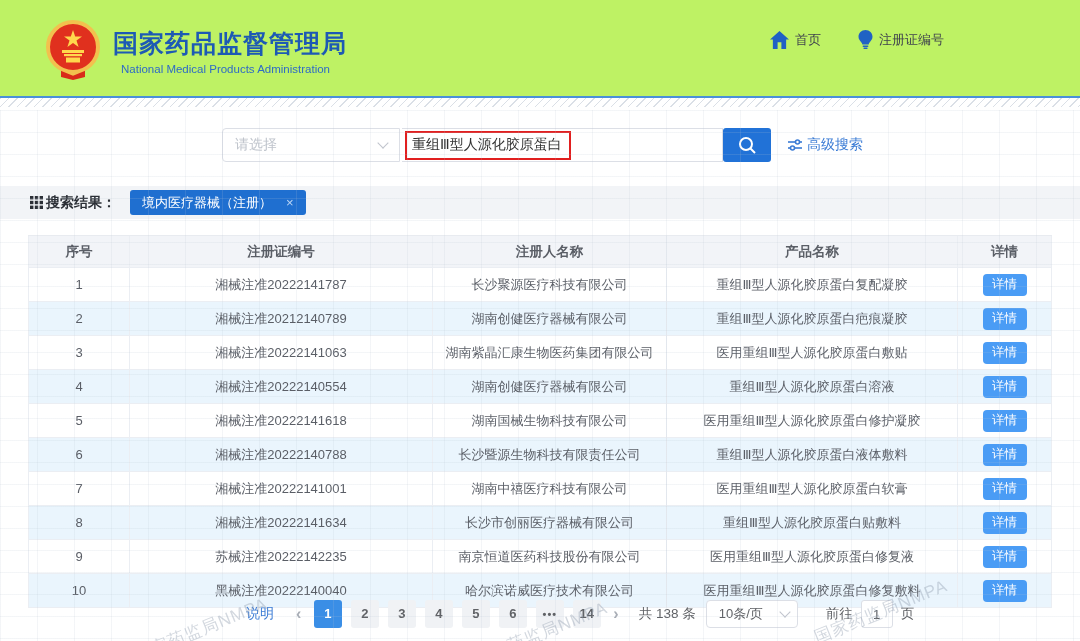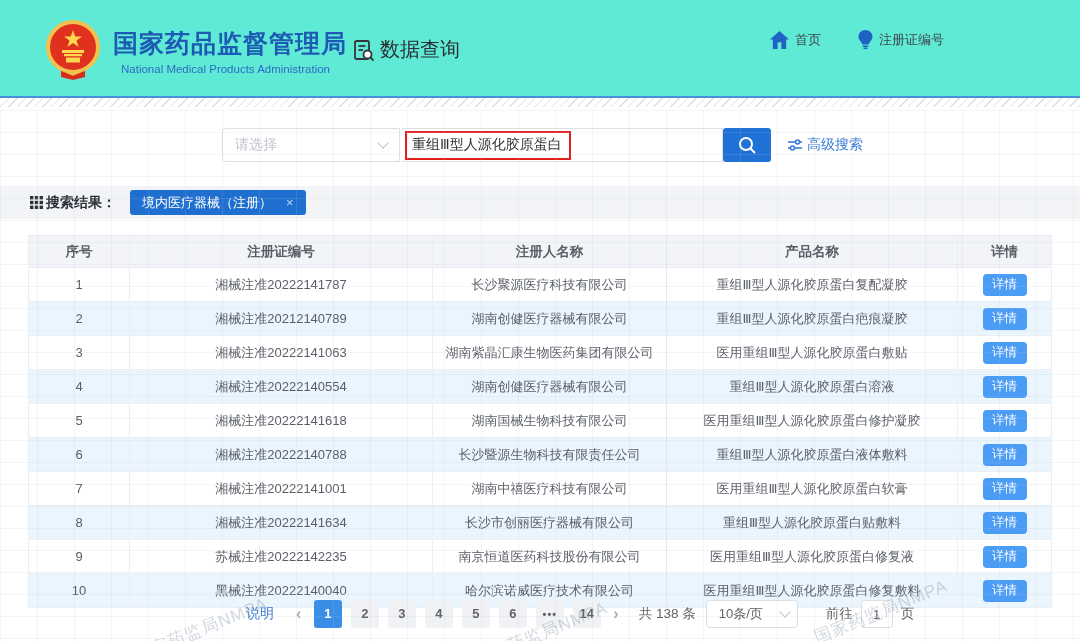--- a/index.html
+++ b/index.html
@@ -1,21 +1,21 @@
 <!DOCTYPE html>
 <html><head>
 <meta charset="utf-8">
 <style>
   * { margin:0; padding:0; box-sizing:border-box; }
   html,body { width:1080px; height:641px; overflow:hidden; background:#fff;
     font-family:"Liberation Sans","DejaVu Sans",sans-serif; }
   .stage { position:relative; width:1080px; height:641px; background:#fff; }
 
   
-  .header { position:absolute; left:0; top:0; width:1080px; height:96px; background:#5eead4; z-index:2; }
+  .header { position:absolute; left:0; top:0; width:1080px; height:96px; background:#bef264; z-index:2; }
   .emblem { position:absolute; left:45px; top:20px; width:56px; height:60px; }
   .title-block { position:absolute; left:113px; top:27px; }
   .site-title { font-size:25px; font-weight:bold; color:#1d5ab4; letter-spacing:1px; }
   .site-subtitle { font-size:11.5px; color:#2e6bc6; margin-top:3px;padding-left:8px; }
   .app-block { position:absolute; left:352px; top:36px; display:flex; align-items:center; gap:4px; }
   .app-title { font-size:20px; color:#2b2f36; }
   .top-nav { position:absolute; left:770px; top:30px; display:flex; gap:36px; }
   .nav-item { display:flex; align-items:center; gap:6px; cursor:pointer; min-width:52px; }
   .nav-item .lbl { font-size:13px; color:#40454d; white-space:nowrap; }
   .hdr-line { position:absolute; left:0; top:96px; width:1080px; height:2px; background:#4a90d9; z-index:2; }
@@ -101,30 +101,20 @@
       <rect x="17" y="30" width="22" height="3" fill="#ffd84d"></rect>
       <rect x="19" y="34" width="18" height="2.2" fill="#ffd84d"></rect>
       <rect x="21" y="37.5" width="14" height="5" fill="#ffd84d"></rect>
       <path d="M16 50 L28 55 L40 50 L40 57 L28 60 L16 57 Z" fill="#d92b1a"></path>
       <path d="M16 50 L28 55 L40 50" fill="none" stroke="#f2c14e" stroke-width="1.4"></path>
     </svg>
     <div class="title-block">
       <div class="site-title">国家药品监督管理局</div>
       <div class="site-subtitle">National Medical Products Administration</div>
     </div>
-    <div class="app-block">
-      <svg width="24" height="24" viewBox="0 0 24 24" fill="none" stroke="#33373d" stroke-width="1.8">
-        <rect x="3" y="3" width="14" height="18" rx="1.5"></rect>
-        <line x1="6.5" y1="8" x2="13.5" y2="8"></line>
-        <line x1="6.5" y1="12" x2="11" y2="12"></line>
-        <circle cx="15.5" cy="16.5" r="4" fill="#fff"></circle>
-        <line x1="18.5" y1="19.5" x2="21.5" y2="22.5"></line>
-      </svg>
-      <span class="app-title">数据查询</span>
-    </div>
     <div class="top-nav">
       <div class="nav-item">
         <svg width="19" height="18" viewBox="0 0 20 19" fill="#2062c4">
           <path d="M10 0 L20 9 L17 9 L17 19 L12 19 L12 12 L8 12 L8 19 L3 19 L3 9 L0 9 Z"></path>
         </svg>
         <span class="lbl">首页</span>
       </div>
       <div class="nav-item">
         <svg width="15" height="19" viewBox="0 0 15 19" fill="#2062c4">
           <path d="M7.5 0 C11.6 0 14.5 3 14.5 6.8 C14.5 9.3 13 10.8 11.8 12.2 C11.1 13 10.8 13.6 10.7 14.5 L4.3 14.5 C4.2 13.6 3.9 13 3.2 12.2 C2 10.8 0.5 9.3 0.5 6.8 C0.5 3 3.4 0 7.5 0 Z"></path>

